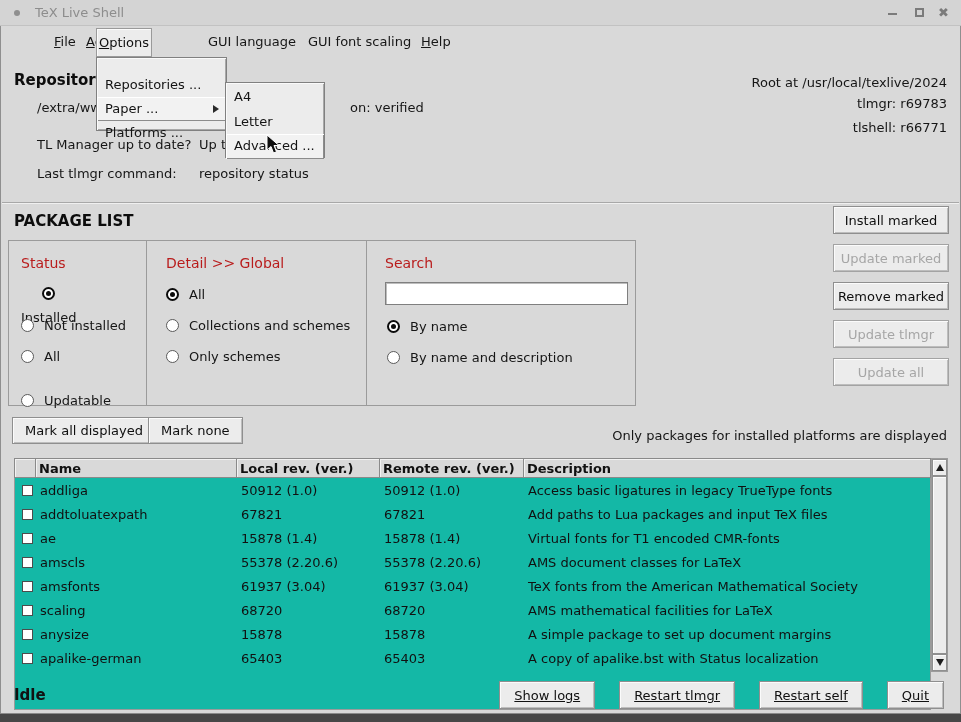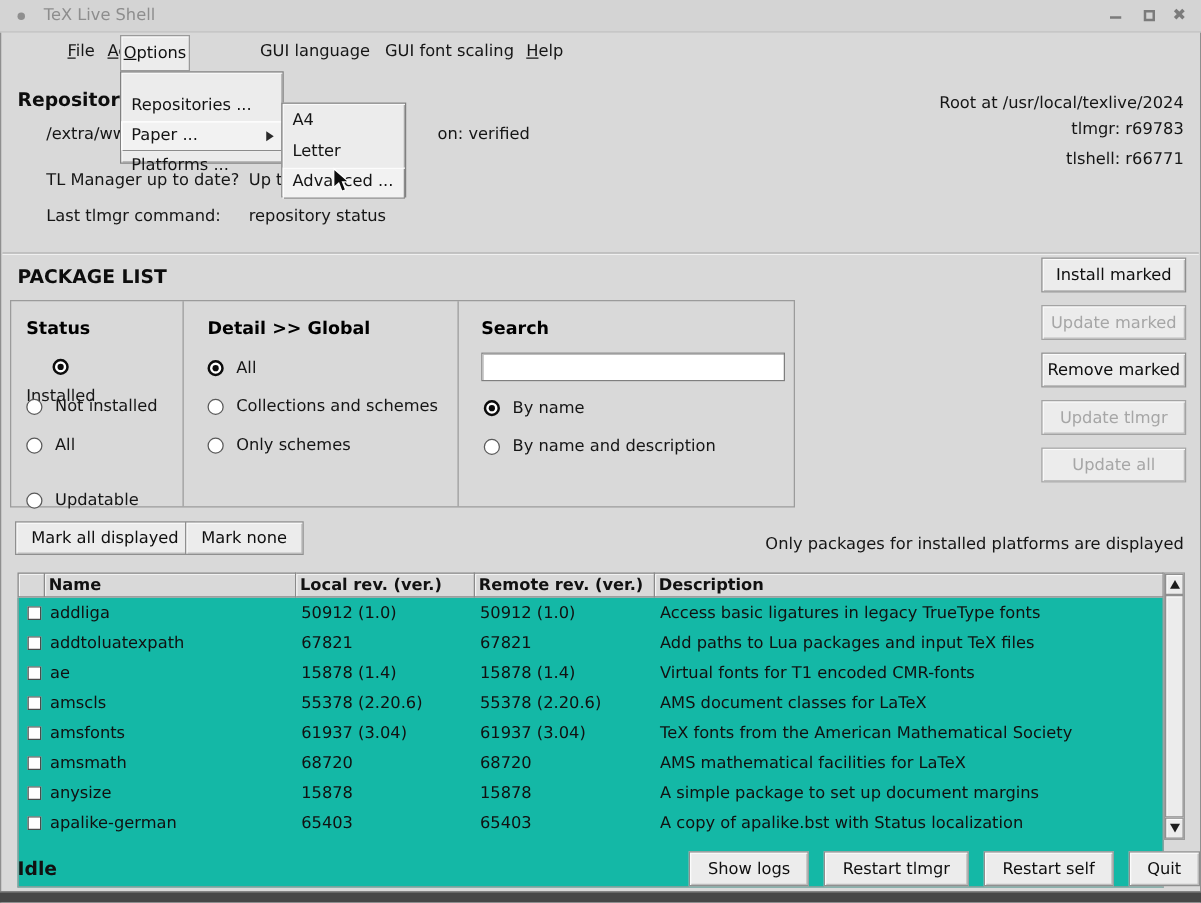--- a/index.html
+++ b/index.html
@@ -43,21 +43,21 @@
   .section-head { position:absolute; font-size:15px; font-weight:bold; color:#0d0d0d; white-space:nowrap; }
   .right-align { text-align:right; }
 
   .hsep { position:absolute; left:2px; right:2px; top:202px; height:2px;
     border-top:1px solid #a8a8a8; border-bottom:1px solid #f0f0f0; }
 
   
   .filter-panel { position:absolute; left:8px; top:240px; width:628px; height:166px;
     border:1px solid #9b9b9b; background:#d9d9d9; }
   .vsep { position:absolute; top:0; bottom:0; width:1px; background:#9b9b9b; }
-  .group-label { position:absolute; font-size:14px; font-weight:bold; color:#000000; white-space:nowrap; }
+  .group-label { position:absolute; font-size:14px; font-weight:normal; color:#b91c1c; white-space:nowrap; }
   .radio-row { position:absolute; display:flex; align-items:center; gap:10px; height:14px; cursor:default; }
   .radio { width:13px; height:13px; border-radius:50%; border:1px solid #5a5a5a; background:#fff; position:relative; flex:0 0 auto; }
   .radio.sel { border:2px solid #0c0c0c; }
   .radio.sel::after { content:""; position:absolute; left:2px; top:2px; width:5px; height:5px;
     border-radius:50%; background:#0c0c0c; }
   .radio-label { font-size:13px; color:#161616; white-space:nowrap; }
   .search-input { position:absolute; left:376px; top:41px; width:243px; height:23px;
     background:#fff; border:1px solid #7f7f7f;
     box-shadow: inset 1px 1px 0 #bdbdbd; font-size:13px; padding:0 4px;
     font-family:"DejaVu Sans","Liberation Sans",sans-serif; }
@@ -104,21 +104,21 @@
   .sb-up { top:0; } .sb-down { bottom:0; }
   .tri-up { width:0; height:0; border-left:4px solid transparent; border-right:4px solid transparent;
     border-bottom:7px solid #1c1c1c; }
   .tri-down { width:0; height:0; border-left:4px solid transparent; border-right:4px solid transparent;
     border-top:7px solid #1c1c1c; }
   .sb-thumb { position:absolute; left:0; top:17px; width:15px; height:178px; background:#ececec;
     border:1px solid #8f8f8f; box-shadow: inset 1px 1px 0 #fbfbfb; }
 
   
   .status-label { position:absolute; left:14px; top:686px; font-size:15px; font-weight:bold; }
-  .statusbar-btns { position:absolute; right:1px; top:681px; display:flex; gap:12px; }
+  .statusbar-btns { position:absolute; right:17px; top:681px; display:flex; gap:24px;text-decoration:underline; }
   .statusbar-btns .tk-btn { height:28px; padding:0 14px; }
   .bottom-strip { position:absolute; left:0; bottom:0; width:961px; height:9px;
     background:#474747; border-top:1px solid #8a8a8a; }
 
   
   .dropdown { position:absolute; background:#ececec; border:1px solid #808080;
     box-shadow: inset 1px 1px 0 #fafafa, inset -1px -1px 0 #a8a8a8; z-index:10; }
   .menu-options { left:96px; top:57px; width:131px; height:74px; padding-top:15px; }
   .menu-paper { left:225px; top:82px; width:100px; height:76px; padding-top:2px; z-index:11; }
   .menu-item { position:relative; height:24px; line-height:24px; font-size:13px;
@@ -287,21 +287,21 @@
           </span>
         <span class="cell c-name">amsfonts</span>
         <span class="cell c-local">61937 (3.04)</span>
         <span class="cell c-remote">61937 (3.04)</span>
         <span class="cell c-desc">TeX fonts from the American Mathematical Society</span>
       </div>
       <div class="trow">
         <span class="cell c-check">
             <span class="checkbox"></span>
           </span>
-        <span class="cell c-name">amsmath</span>
+        <span class="cell c-name">scaling</span>
         <span class="cell c-local">68720</span>
         <span class="cell c-remote">68720</span>
         <span class="cell c-desc">AMS mathematical facilities for LaTeX</span>
       </div>
       <div class="trow">
         <span class="cell c-check">
             <span class="checkbox"></span>
           </span>
         <span class="cell c-name">anysize</span>
         <span class="cell c-local">15878</span>

